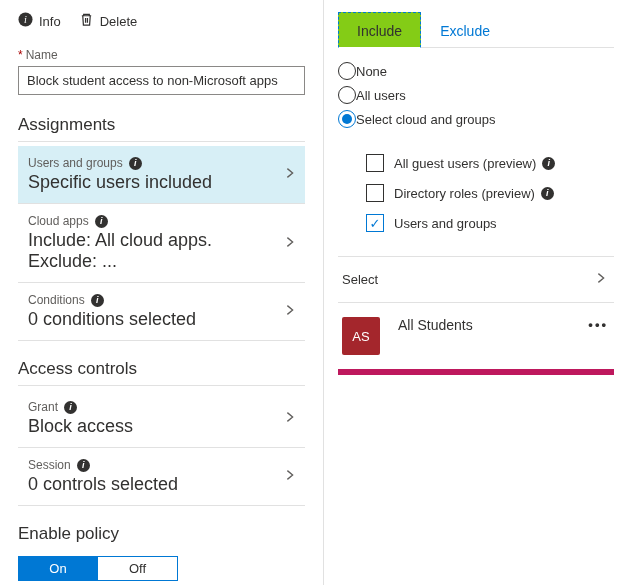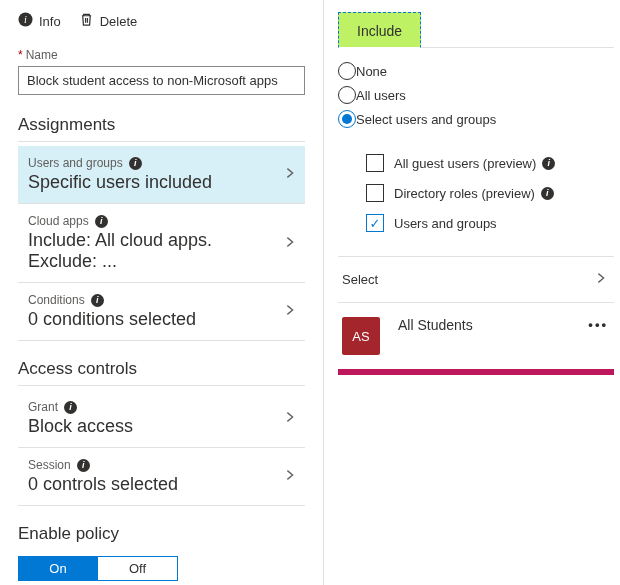--- a/index.html
+++ b/index.html
@@ -87,21 +87,21 @@
     color: #0078d4;
     border: 1px solid transparent;
     border-bottom: none;
     position: relative;
   }
   .tab.active {
     color: #323130;
     border: 1px dashed #0078d4;
     border-bottom: 1px solid #fff;
     margin-bottom: -1px;
-    background: #bef264;
+    background: #84cc16;
   }
   
   .radio-item { display: flex; align-items: center; margin: 6px 0; cursor: pointer; }
   .radio-outer {
     width: 18px; height: 18px; border: 1px solid #323130; border-radius: 50%;
     display: flex; align-items: center; justify-content: center;
   }
   .radio-item.selected .radio-outer { border-color: #0078d4; }
   .radio-inner { width: 10px; height: 10px; border-radius: 50%; background: #0078d4; }
   
@@ -237,35 +237,36 @@
   <div class="section-heading" style="border-bottom:none;">Enable policy</div>
   <div class="toggle-group">
     <div class="toggle-btn on">On</div>
     <div class="toggle-btn off">Off</div>
   </div>
 </div>
 
 <div class="right-pane">
   <div class="tab-strip">
     <div class="tab active">Include</div>
+    <div class="tab">Exclude</div>
   </div>
 
   <div class="radio-item">
     <span class="radio-outer"></span>
     <span>None</span>
   </div>
   <div class="radio-item">
     <span class="radio-outer"></span>
     <span>All users</span>
   </div>
   <div class="radio-item selected">
     <span class="radio-outer">
         <span class="radio-inner"></span>
       </span>
-    <span>Select users and groups</span>
+    <span>Select cloud and groups</span>
   </div>
 
   <div class="check-group">
     <div class="check-item">
       <span class="check-box"></span>
       <span class="check-label">
           <span>All guest users (preview)</span>
           <span class="info-dot">i</span>
         </span>
     </div>

